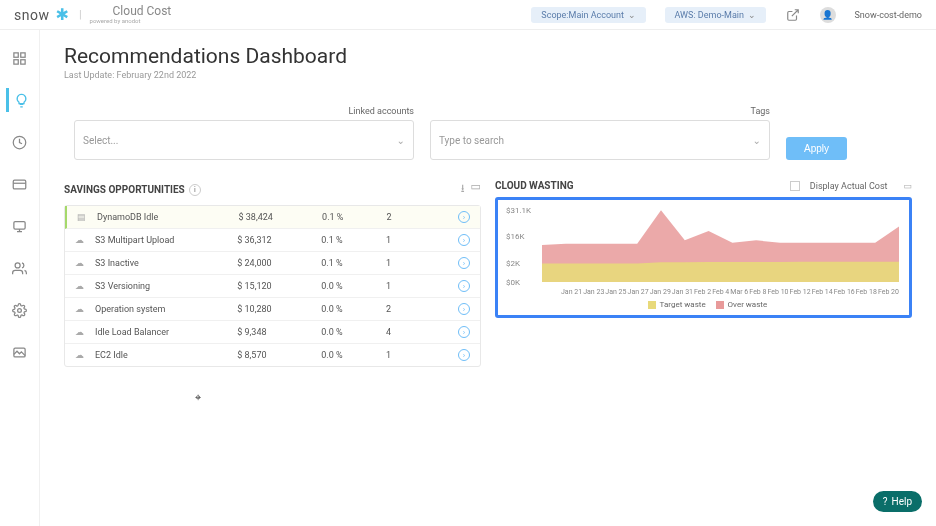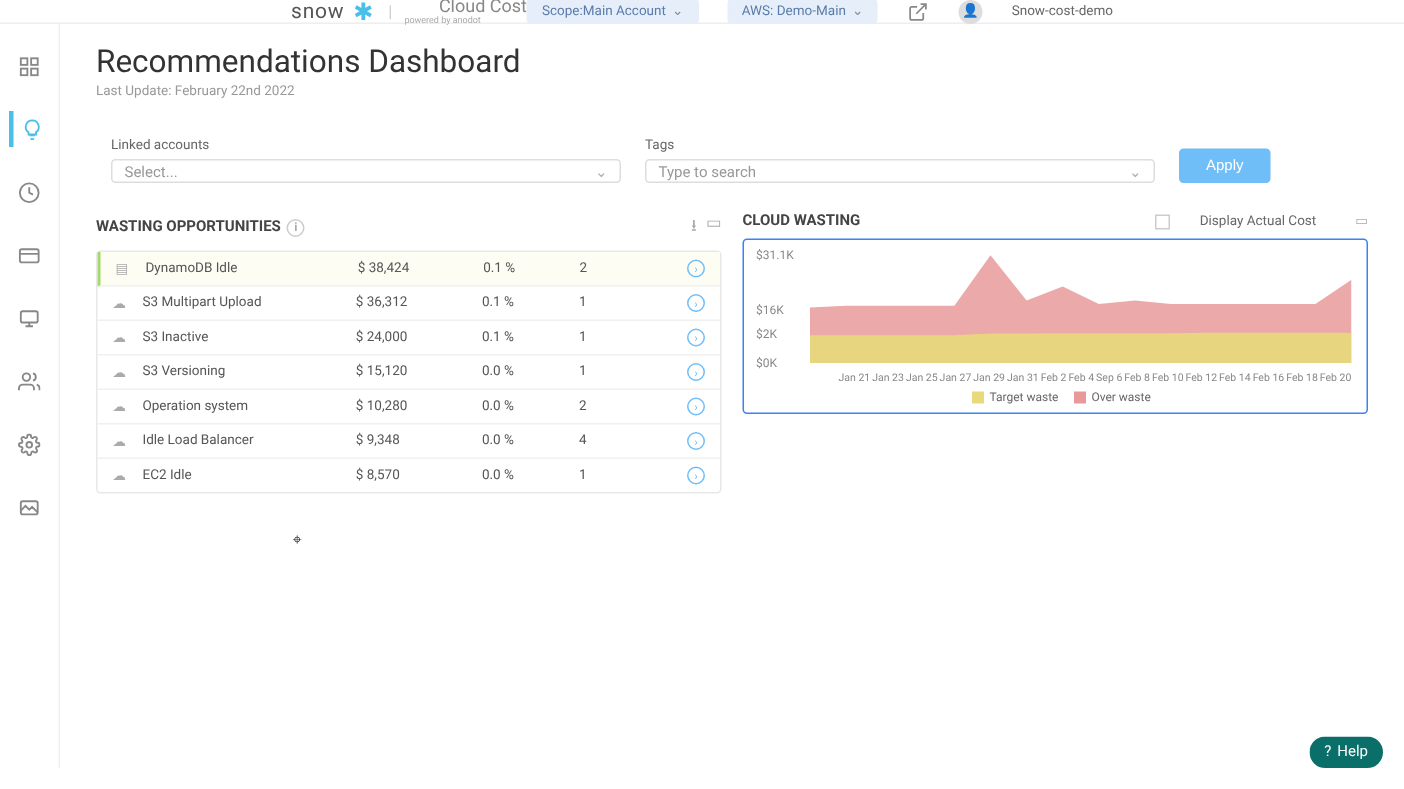--- a/index.html
+++ b/index.html
@@ -1,17 +1,17 @@
 <!DOCTYPE html>
 <html><head>
 <meta charset="utf-8">
 <style>
 * { box-sizing: border-box; margin: 0; padding: 0; }
 body { font-family: -apple-system, BlinkMacSystemFont, "Segoe UI", Roboto, sans-serif; background: #fff; color: #333; font-size: 11px; }
-.header { height: 16px; border-bottom: 1px solid #eee; display: flex; align-items: center; padding: 0 14px; justify-content: center; }
+.header { height: 30px; border-bottom: 1px solid #eee; display: flex; align-items: center; padding: 0 14px; justify-content: space-between; }
 .header-left { display: flex; align-items: center; gap: 4px; }
 .logo-text { font-size: 14px; color: #555; letter-spacing: 0.5px; }
 .logo-star { color: #4ac0e8; font-size: 16px; margin: 0 2px; }
 .logo-sep { color: #ccc; margin: 0 4px; }
 .logo-sub { font-size: 12px; color: #888; line-height: 1; margin-left: 23px; }
 .logo-sub2 { font-size: 6px; color: #aaa; }
 .header-right { display: flex; align-items: center; gap: 19px; }
 .scope-pill { background: #e6eff9; color: #5a7caa; padding: 3px 10px; border-radius: 3px; font-size: 9px; display: flex; align-items: center; gap: 4px; min-width: 100px; }
 .scope-pill .chev { color: #888; margin-left: auto; }
 .export-icon, .avatar { width: 16px; height: 16px; display: inline-flex; align-items: center; justify-content: center; color: #888; }
@@ -23,22 +23,22 @@
 .side-item { width: 24px; height: 24px; display: flex; align-items: center; justify-content: center; color: #888; cursor: pointer; }
 .side-item.active { color: #4ac0e8; border-left: 3px solid #4ac0e8; margin-left: -3px; padding-left: 3px; }
 
 .content { flex: 1; padding: 14px 24px; overflow: auto; }
 .page-title { font-size: 21px; color: #333; font-weight: 400; }
 .page-sub { color: #999; font-size: 9px; margin-top: 2px; }
 
 .filters { display: flex; gap: 16px; margin-top: 16px; align-items: flex-end; padding: 10px; }
 .filter-group { display: flex; flex-direction: column; gap: 4px; }
 .filter-group.wide { flex: 1; max-width: 340px; }
-.filter-label { font-size: 9px; color: #666; }
-.sel { border: 1px solid #ddd; border-radius: 3px; height: 16px; display: flex; align-items: flex-end; padding: 0 8px; justify-content: space-between; color: #999; font-size: 10px; background: #fff; }
+.filter-label { font-size: 9px; color: #666; text-align: right; }
+.sel { border: 1px solid #ddd; border-radius: 3px; height: 40px; display: flex; align-items: center; padding: 0 8px; justify-content: space-between; color: #999; font-size: 10px; background: #fff; }
 .sel .chev { color: #aaa; }
 .apply-btn { background: #6fbef8; color: #fff; border: none; padding: 6px 18px; border-radius: 3px; font-size: 10px; cursor: pointer; }
 
 .panels { display: flex; gap: 14px; margin-top: 10px; }
 .panel { flex: 1; }
 .panel-head { display: flex; align-items: center; justify-content: space-between; margin-bottom: 6px; }
 .panel-title { font-size: 10px; font-weight: 700; color: #444; display: flex; align-items: center; gap: 4px; }
 .panel-icons { display: flex; gap: 6px; color: #aaa; }
 .info-icon { color: #aaa; font-size: 10px; border: 1px solid #ccc; border-radius: 50%; width: 12px; height: 12px; display: inline-flex; align-items: center; justify-content: center; font-size: 8px; }
 
@@ -48,29 +48,29 @@
 .row.hi { background: #fdfdf4; border-left: 2px solid #a5d96a; }
 .row .ic { width: 20px; color: #aaa; }
 .row .name { flex: 2.2; }
 .row .amt { flex: 1.3; }
 .row .pct { flex: 1; }
 .row .cnt { flex: 0.8; }
 .row .det { flex: 0.5; text-align: right; }
 .det-icon { color: #6fbef8; border: 1px solid #6fbef8; border-radius: 50%; width: 12px; height: 12px; display: inline-flex; align-items: center; justify-content: center; font-size: 8px; cursor: pointer; }
 
 .waste-head { display: flex; justify-content: space-between; align-items: center; }
-.actual-cost { font-size: 9px; color: #666; display: flex; align-items: center; gap: 20px; }
+.actual-cost { font-size: 9px; color: #666; display: flex; align-items: center; gap: 10px; }
 .checkbox { width: 10px; height: 10px; border: 1px solid #ccc; display: inline-block; }
 
 .date-bar { display: flex; align-items: center; gap: 10px; border: 1px solid #e8e8e8; border-radius: 3px; padding: 5px 12px; margin-bottom: 8px; font-size: 9px; }
 .date-bar b { color: #444; }
 .date-bar span { color: #777; }
 .cal-icon { margin-left: auto; color: #999; border: 1px solid #ddd; border-radius: 2px; padding: 2px 4px; }
 
-.chart-wrap { border: 1px solid #3b82f6; border-radius: 3px; padding: 6px; }
+.chart-wrap { border: 3px solid #3b82f6; border-radius: 3px; padding: 6px; }
 .chart { position: relative; height: 90px; }
 .ylabel { position: absolute; left: 2px; font-size: 8px; color: #888; transform: translateY(-50%); }
 .chart-area { position: absolute; left: 38px; right: 4px; top: 4px; bottom: 14px; }
 .xaxis { position: absolute; left: 38px; right: 4px; bottom: 0; display: flex; justify-content: space-between; font-size: 7px; color: #888; margin-left: 19px; }
 .legend { text-align: center; font-size: 8px; color: #666; margin-top: 4px; }
 .legend .sq { display: inline-block; width: 8px; height: 8px; margin: 0 2px 0 8px; vertical-align: middle; }
 .legend .yellow { background: #e8d97a; }
 .legend .red { background: #e89a9a; }
 
 .help-btn { position: fixed; bottom: 14px; right: 14px; background: #0a6e69; color: #fff; padding: 5px 10px; border-radius: 14px; font-size: 10px; display: flex; align-items: center; gap: 4px; }
@@ -180,21 +180,21 @@
           <span class="chev">⌄</span>
         </div>
       </div>
       <button class="apply-btn">Apply</button>
     </div>
 
     <div class="panels">
       <div class="panel">
         <div class="panel-head">
           <div class="panel-title">
-            <span>WASTING OPPORTUNITIES</span>
+            <span>SAVINGS OPPORTUNITIES</span>
             <span class="info-icon">i</span>
           </div>
           <div class="panel-icons">
             <span>⭳</span>
             <span>▭</span>
           </div>
         </div>
         <div class="table" id="savings-table" style="position:relative;">
           <span class="cursor" style="left:130px; top:185px;">⌖</span>
         <div class="row hi">
@@ -263,37 +263,37 @@
           </div>
           <div class="actual-cost">
             <span class="checkbox"></span>
             <span>Display Actual Cost</span>
             <span style="margin-left:6px;color:#aaa;">▭</span>
           </div>
         </div>
         <div class="chart-wrap">
           <div class="chart" id="chart">
               <div class="ylabel" style="top: 4px;">$31.1K</div>
-              <div class="ylabel" style="top: 41px;">$16K</div>
+              <div class="ylabel" style="top: 30px;">$16K</div>
               <div class="ylabel" style="top: 57.4791px;">$2K</div>
               <div class="ylabel" style="top: 76px;">$0K</div>
               <div class="chart-area"><svg viewBox="0 0 100 100" preserveAspectRatio="none" style="width:100%;height:100%;">
                   <path d="M 0 48.553054662379424 L 0 48.553054662379424 L 6.666666666666667 46.945337620578776 L 13.333333333333334 46.945337620578776 L 20 46.945337620578776 L 26.666666666666668 46.945337620578776 L 33.33333333333333 0.3215434083601254 L 40 42.12218649517685 L 46.666666666666664 29.2604501607717 L 53.333333333333336 45.337620578778136 L 60 42.12218649517685 L 66.66666666666666 45.337620578778136 L 73.33333333333333 45.337620578778136 L 80 45.337620578778136 L 86.66666666666667 45.337620578778136 L 93.33333333333333 45.337620578778136 L 100 22.829581993569136 L 100 100 L 0 100 Z" fill="#e89a9a" opacity="0.85"></path>
                   <path d="M 0 74.27652733118971 L 0 74.27652733118971 L 6.666666666666667 74.27652733118971 L 13.333333333333334 74.27652733118971 L 20 74.27652733118971 L 26.666666666666668 74.27652733118971 L 33.33333333333333 72.66881028938907 L 40 72.66881028938907 L 46.666666666666664 72.34726688102894 L 53.333333333333336 72.34726688102894 L 60 72.34726688102894 L 66.66666666666666 72.34726688102894 L 73.33333333333333 72.02572347266882 L 80 72.02572347266882 L 86.66666666666667 72.02572347266882 L 93.33333333333333 72.02572347266882 L 100 72.02572347266882 L 100 100 L 0 100 Z" fill="#e8d97a" opacity="0.9"></path>
                 </svg></div>
               <div class="xaxis">
                 <span>Jan 21</span>
                 <span>Jan 23</span>
                 <span>Jan 25</span>
                 <span>Jan 27</span>
                 <span>Jan 29</span>
                 <span>Jan 31</span>
                 <span>Feb 2</span>
                 <span>Feb 4</span>
-                <span>Sep 6</span>
+                <span>Mar 6</span>
                 <span>Feb 8</span>
                 <span>Feb 10</span>
                 <span>Feb 12</span>
                 <span>Feb 14</span>
                 <span>Feb 16</span>
                 <span>Feb 18</span>
                 <span>Feb 20</span>
               </div>
             </div>
           <div class="legend">

